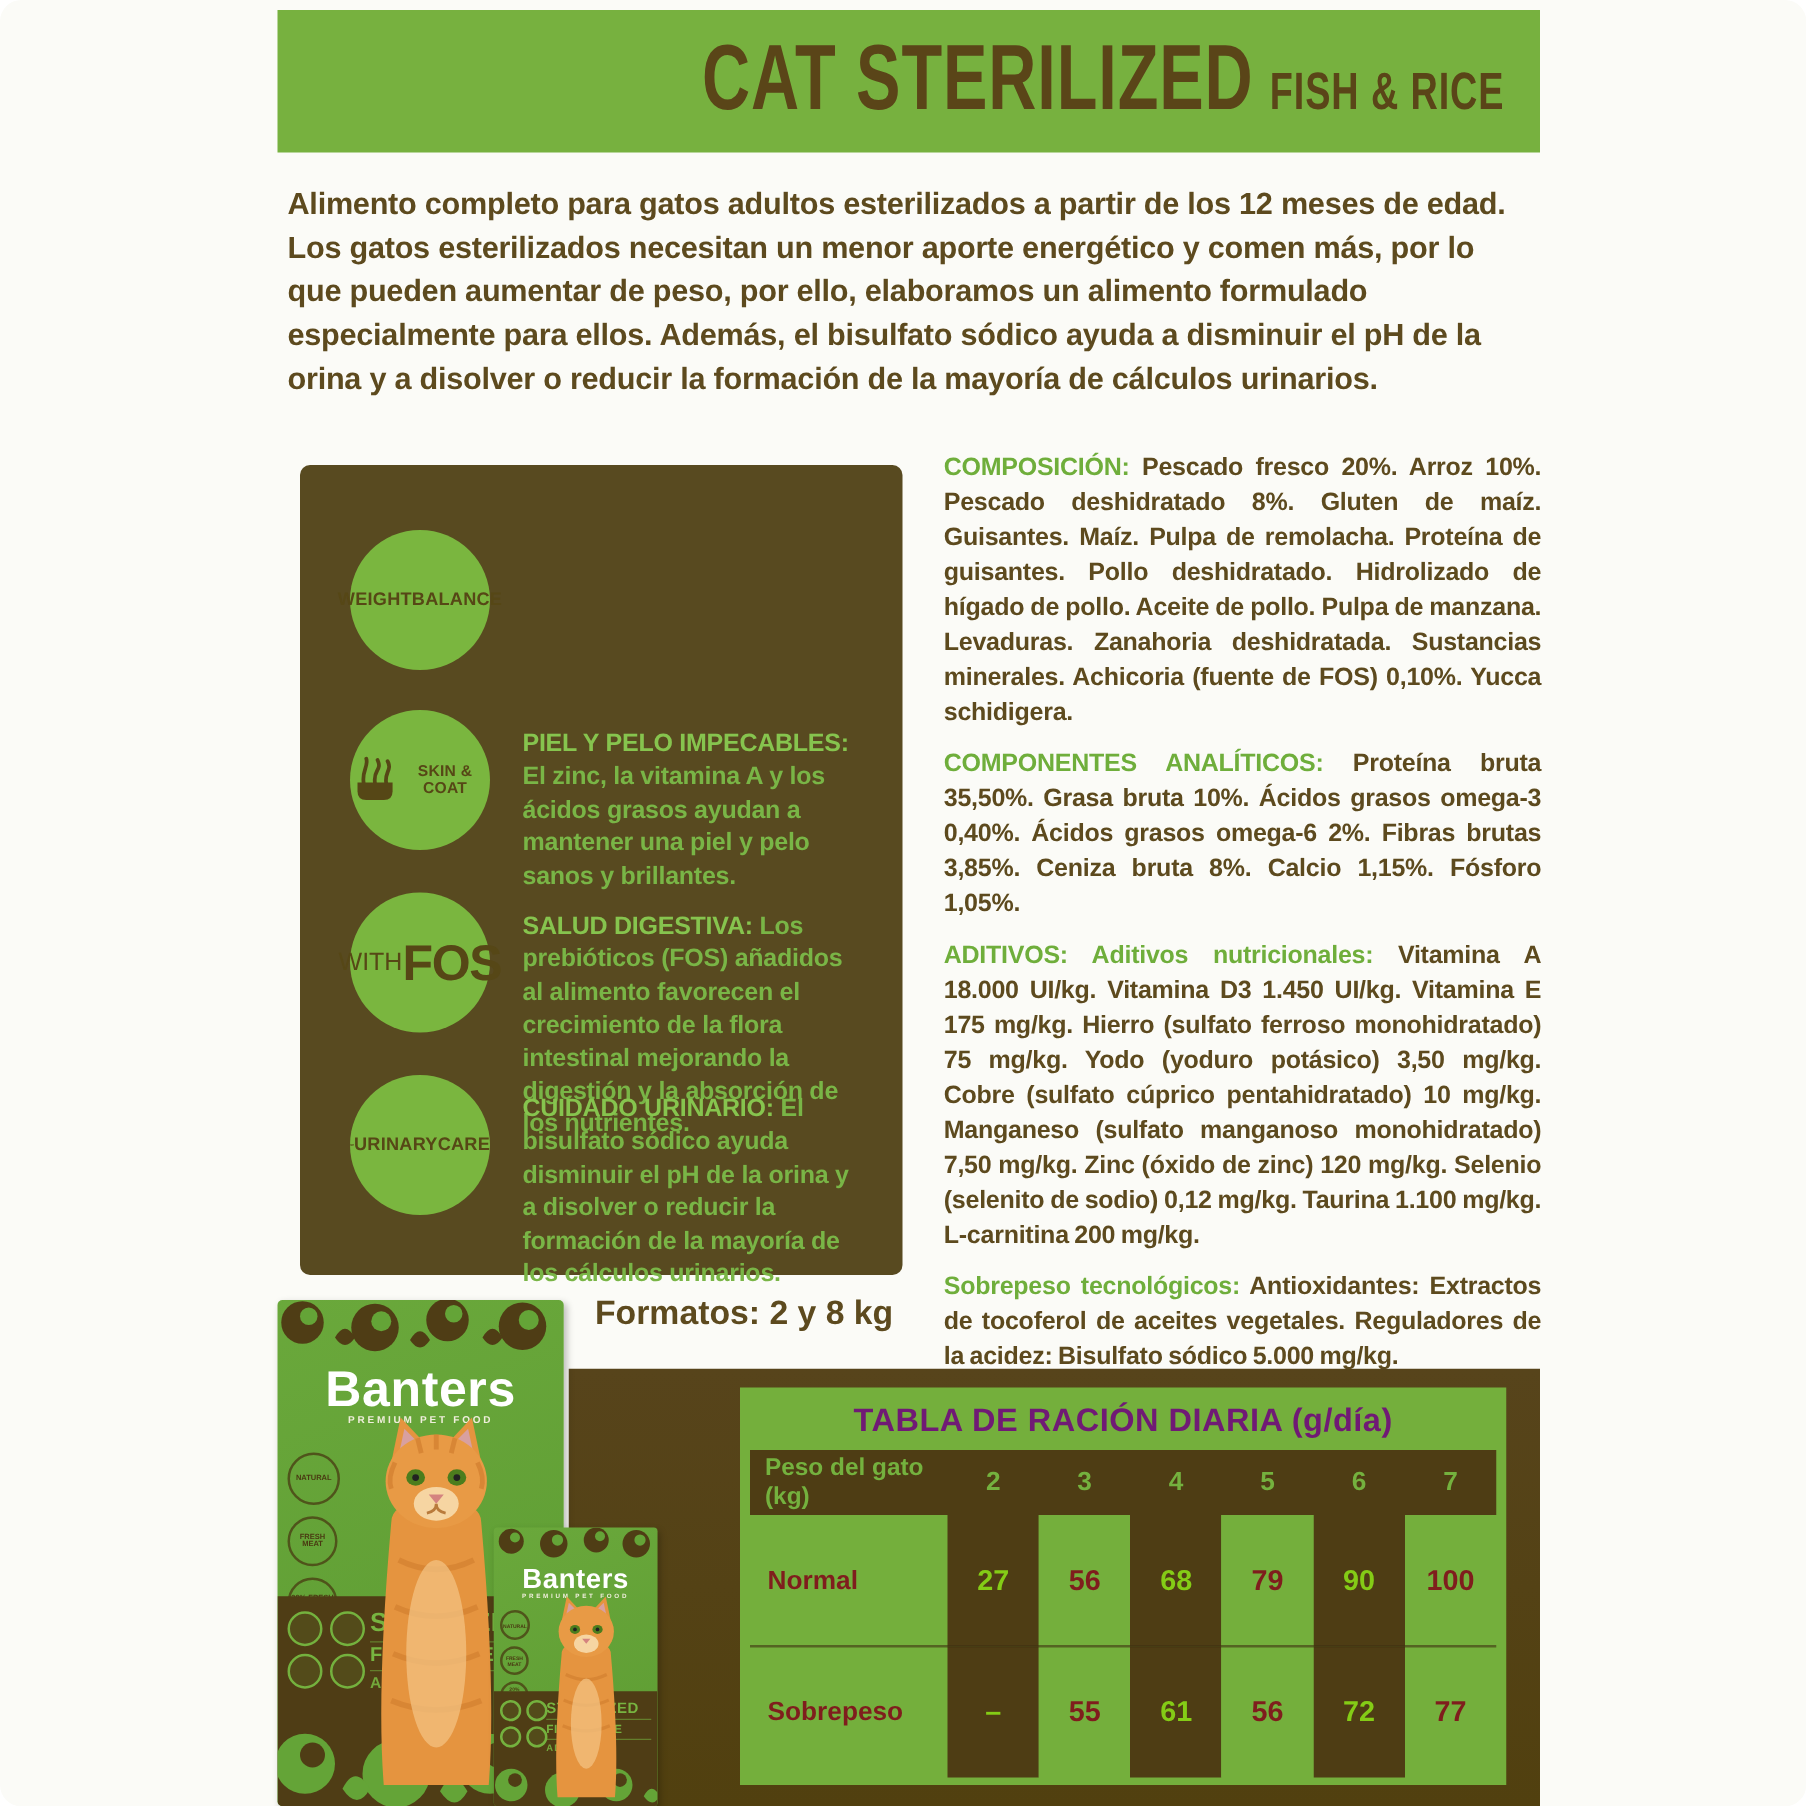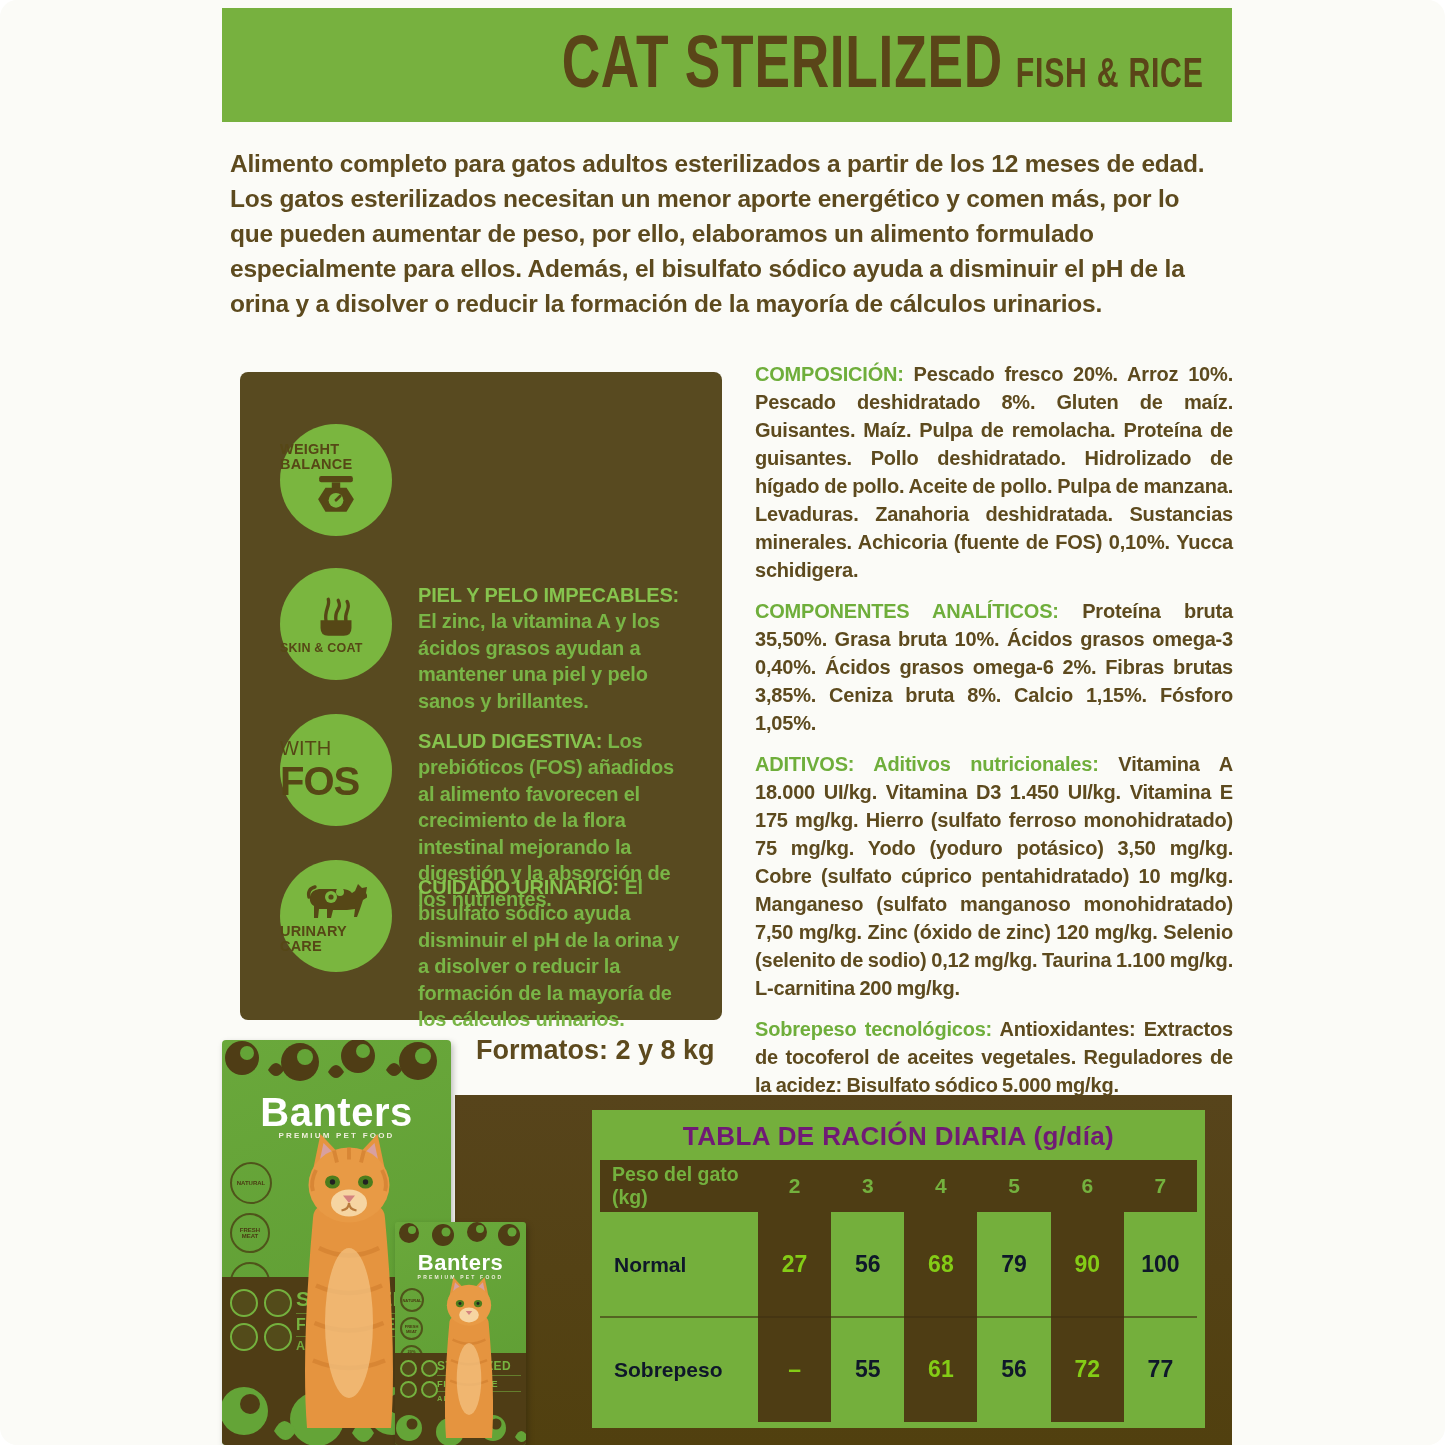--- a/index.html
+++ b/index.html
@@ -15,21 +15,21 @@
 
   
   .intro{position:absolute;left:230px;top:146px;width:988px;font-size:24.5px;line-height:1.43;
          font-weight:700;color:#5d4a1e;letter-spacing:-0.2px;}
 
   
   .panel{position:absolute;left:240px;top:372px;width:482px;height:648px;background:#584a20;border-radius:8px;}
   .frow{position:absolute;left:40px;display:flex;gap:26px;align-items:flex-start;width:412px;}
   .frow1{top:52px;}.frow2{top:196px;}.frow3{top:342px;}.frow4{top:488px;}
   .fcirc{flex:none;width:112px;height:112px;border-radius:50%;background:#7ab63f;color:#564716;
-         display:flex;flex-direction:column;align-items:flex-start;justify-content:center;
+         display:flex;flex-direction:row;align-items:center;justify-content:center;
          font-weight:800;line-height:1.02;text-align:center;}
   .fcirc .lbl{font-size:14.5px;letter-spacing:.2px;}
   .fcirc .lbl-sm{font-size:12.5px;letter-spacing:.2px;}
   .fos-with{font-size:20px;font-weight:400;}
   .fos-big{font-size:40px;font-weight:800;letter-spacing:-1px;margin-top:2px;}
   .ftxt{margin-top:14px;font-size:20px;line-height:1.32;color:#79b546;font-weight:600;letter-spacing:-0.2px;}
   .ftxt .lead{color:#86c44e;font-weight:800;}
   .ficon{display:block;margin:3px auto;}
 
   
@@ -49,21 +49,21 @@
   .rtable{position:absolute;left:592px;top:1110px;width:613px;height:318px;background:#74af3c;}
   .rtitle{height:50px;line-height:52px;text-align:center;font-size:26px;font-weight:800;
           color:#701a75;letter-spacing:.4px;}
   .rhead{margin:0 8px;height:52px;background:#4e3d14;display:grid;
          grid-template-columns:158px repeat(6,1fr);align-items:center;
          color:#74b13e;font-weight:800;font-size:21px;text-align:center;}
   .rhead .wlabel{text-align:left;padding-left:12px;font-size:19.5px;}
   .rbody{position:relative;margin:0 8px;height:210px;display:grid;
          grid-template-columns:158px repeat(6,1fr);grid-template-rows:105px 105px;}
   .cell{display:flex;align-items:center;justify-content:center;font-weight:800;font-size:23px;}
-  .cell.green{background:#74af3c;color:#0f172a;}
+  .cell.green{background:#74af3c;color:#7f1d1d;}
   .cell.brown{background:#4e3d14;color:#84cc16;}
   .cell.rowlab{justify-content:flex-start;padding-left:14px;font-size:21px;}
   .rsep{position:absolute;left:0;right:0;top:104px;border-top:2px solid rgba(63,49,16,.6);}
 
   
   .bag{position:absolute;overflow:hidden;background:linear-gradient(160deg,#6aa83b,#5c9b32);
        box-shadow:2px 3px 6px rgba(0,0,0,.25);}
   .bag-lg{left:222px;top:1040px;width:229px;height:405px;border-radius:4px;z-index:2;}
   .bag-sm{left:395px;top:1222px;width:131px;height:223px;border-radius:3px;z-index:3;}
   .brand{text-align:center;color:#ffffff;font-weight:800;letter-spacing:.5px;}

